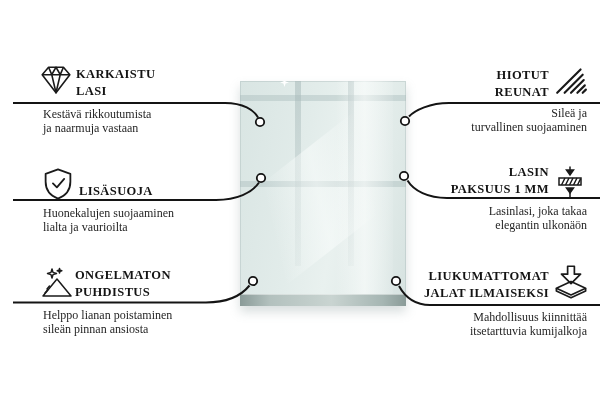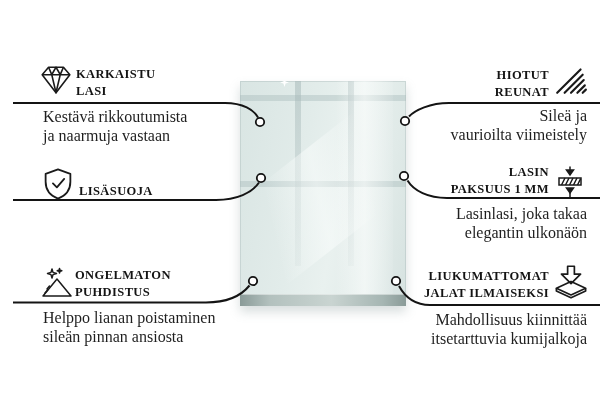--- a/index.html
+++ b/index.html
@@ -6,21 +6,21 @@
   .canvas {
     position:relative; width:600px; height:400px; background:#ffffff;
     font-family:"Liberation Serif", serif; color:#1a1a1a; overflow:hidden;margin-left:13px;
   }
   .abs { position:absolute; }
   .title {
     font-weight:700; font-size:12.5px; line-height:1.32; letter-spacing:.4px;
     color:#141414; white-space:pre-line;
   }
   .desc {
-    font-weight:400; font-size:16px; line-height:1.2; color:#1f1f1f;
+    font-weight:400; font-size:12px; line-height:1.2; color:#1f1f1f;
     white-space:pre-line;
   }
   .right-text { text-align:right; }
   .icon svg { display:block; }
 
   
   #connectors { position:absolute; left:0; top:0; pointer-events:none; }
 
   
   .glass {
@@ -90,20 +90,22 @@
   <div class="abs desc" style="left:30px; top:107px;">Kestävä rikkoutumista
 ja naarmuja vastaan</div>
 
   <div class="abs icon" style="left:27px; top:166px;">
     <svg width="36" height="36" viewBox="0 0 32 32" fill="none" stroke="#1a1a1a" stroke-width="1.6" stroke-linejoin="round" stroke-linecap="round">
       <path d="M16 3 L27 7 V14 C27 21.5 22.5 26.5 16 29 C9.5 26.5 5 21.5 5 14 V7 Z"></path>
       <path d="M11.5 15.5 L15 19 L21.5 11.5"></path>
     </svg>
   </div>
   <div class="abs title" style="left:66px; top:183px;text-align:right;">LISÄSUOJA</div>
+  <div class="abs desc" style="left:30px; top:206px;">Huonekalujen suojaaminen
+lialta ja vaurioilta</div>
 
   <div class="abs icon" style="left:27px; top:267px;">
     <svg width="32" height="32" viewBox="0 0 32 32" fill="none" stroke="#1a1a1a" stroke-width="1.5" stroke-linejoin="round" stroke-linecap="round">
       <path d="M3 29 L17 12 L31 29 Z"></path>
       <path d="M12 2 L13 5.4 L16.5 6.5 L13 7.6 L12 11 L11 7.6 L7.5 6.5 L11 5.4 Z"></path>
       <path d="M19.5 1.5 L20 3.2 L21.8 3.8 L20 4.4 L19.5 6 L19 4.4 L17.2 3.8 L19 3.2 Z"></path>
       <path d="M7 22 L9.5 19 M5 26 L8 22.5"></path>
     </svg>
   </div>
   <div class="abs title" style="left:62px; top:267px;">ONGELMATON
@@ -112,21 +114,21 @@
 REUNAT</div>
 
   <div class="abs desc" style="left:30px; top:308px;">Helppo lianan poistaminen
 sileän pinnan ansiosta</div>
   <div class="abs icon" style="right:25px; top:62px;">
     <svg width="34" height="34" viewBox="0 0 32 32" fill="none" stroke="#1a1a1a" stroke-width="2" stroke-linecap="round">
       <path d="M3 29 L25 7 M10 29 L27 12 M16 29 L28 17 M22 29 L29 22 M27 29 L30 26"></path>
     </svg>
   </div>
   <div class="abs desc right-text" style="right:26px; top:106px;">Sileä ja
-vaurioilta viimeistely</div>
+turvallinen suojaaminen</div>
 
   <div class="abs title right-text" style="right:64px; top:164px;">LASIN
 PAKSUUS 1 MM</div>
   <div class="abs icon" style="right:27px; top:166px;">
     <svg width="32" height="32" viewBox="0 0 32 32" fill="none" stroke="#1a1a1a" stroke-width="1.5">
       <path d="M16 0.5 V4"></path>
       <path d="M12.5 4 H19.5 L16 9 Z" fill="#1a1a1a"></path>
       <rect x="5" y="12" width="22" height="7"></rect>
       <path d="M7.5 19 L11 12 M11.5 19 L15 12 M15.5 19 L19 12 M19.5 19 L23 12 M23.5 19 L26.5 12.8"></path>
       <path d="M16 31.5 V27"></path>

